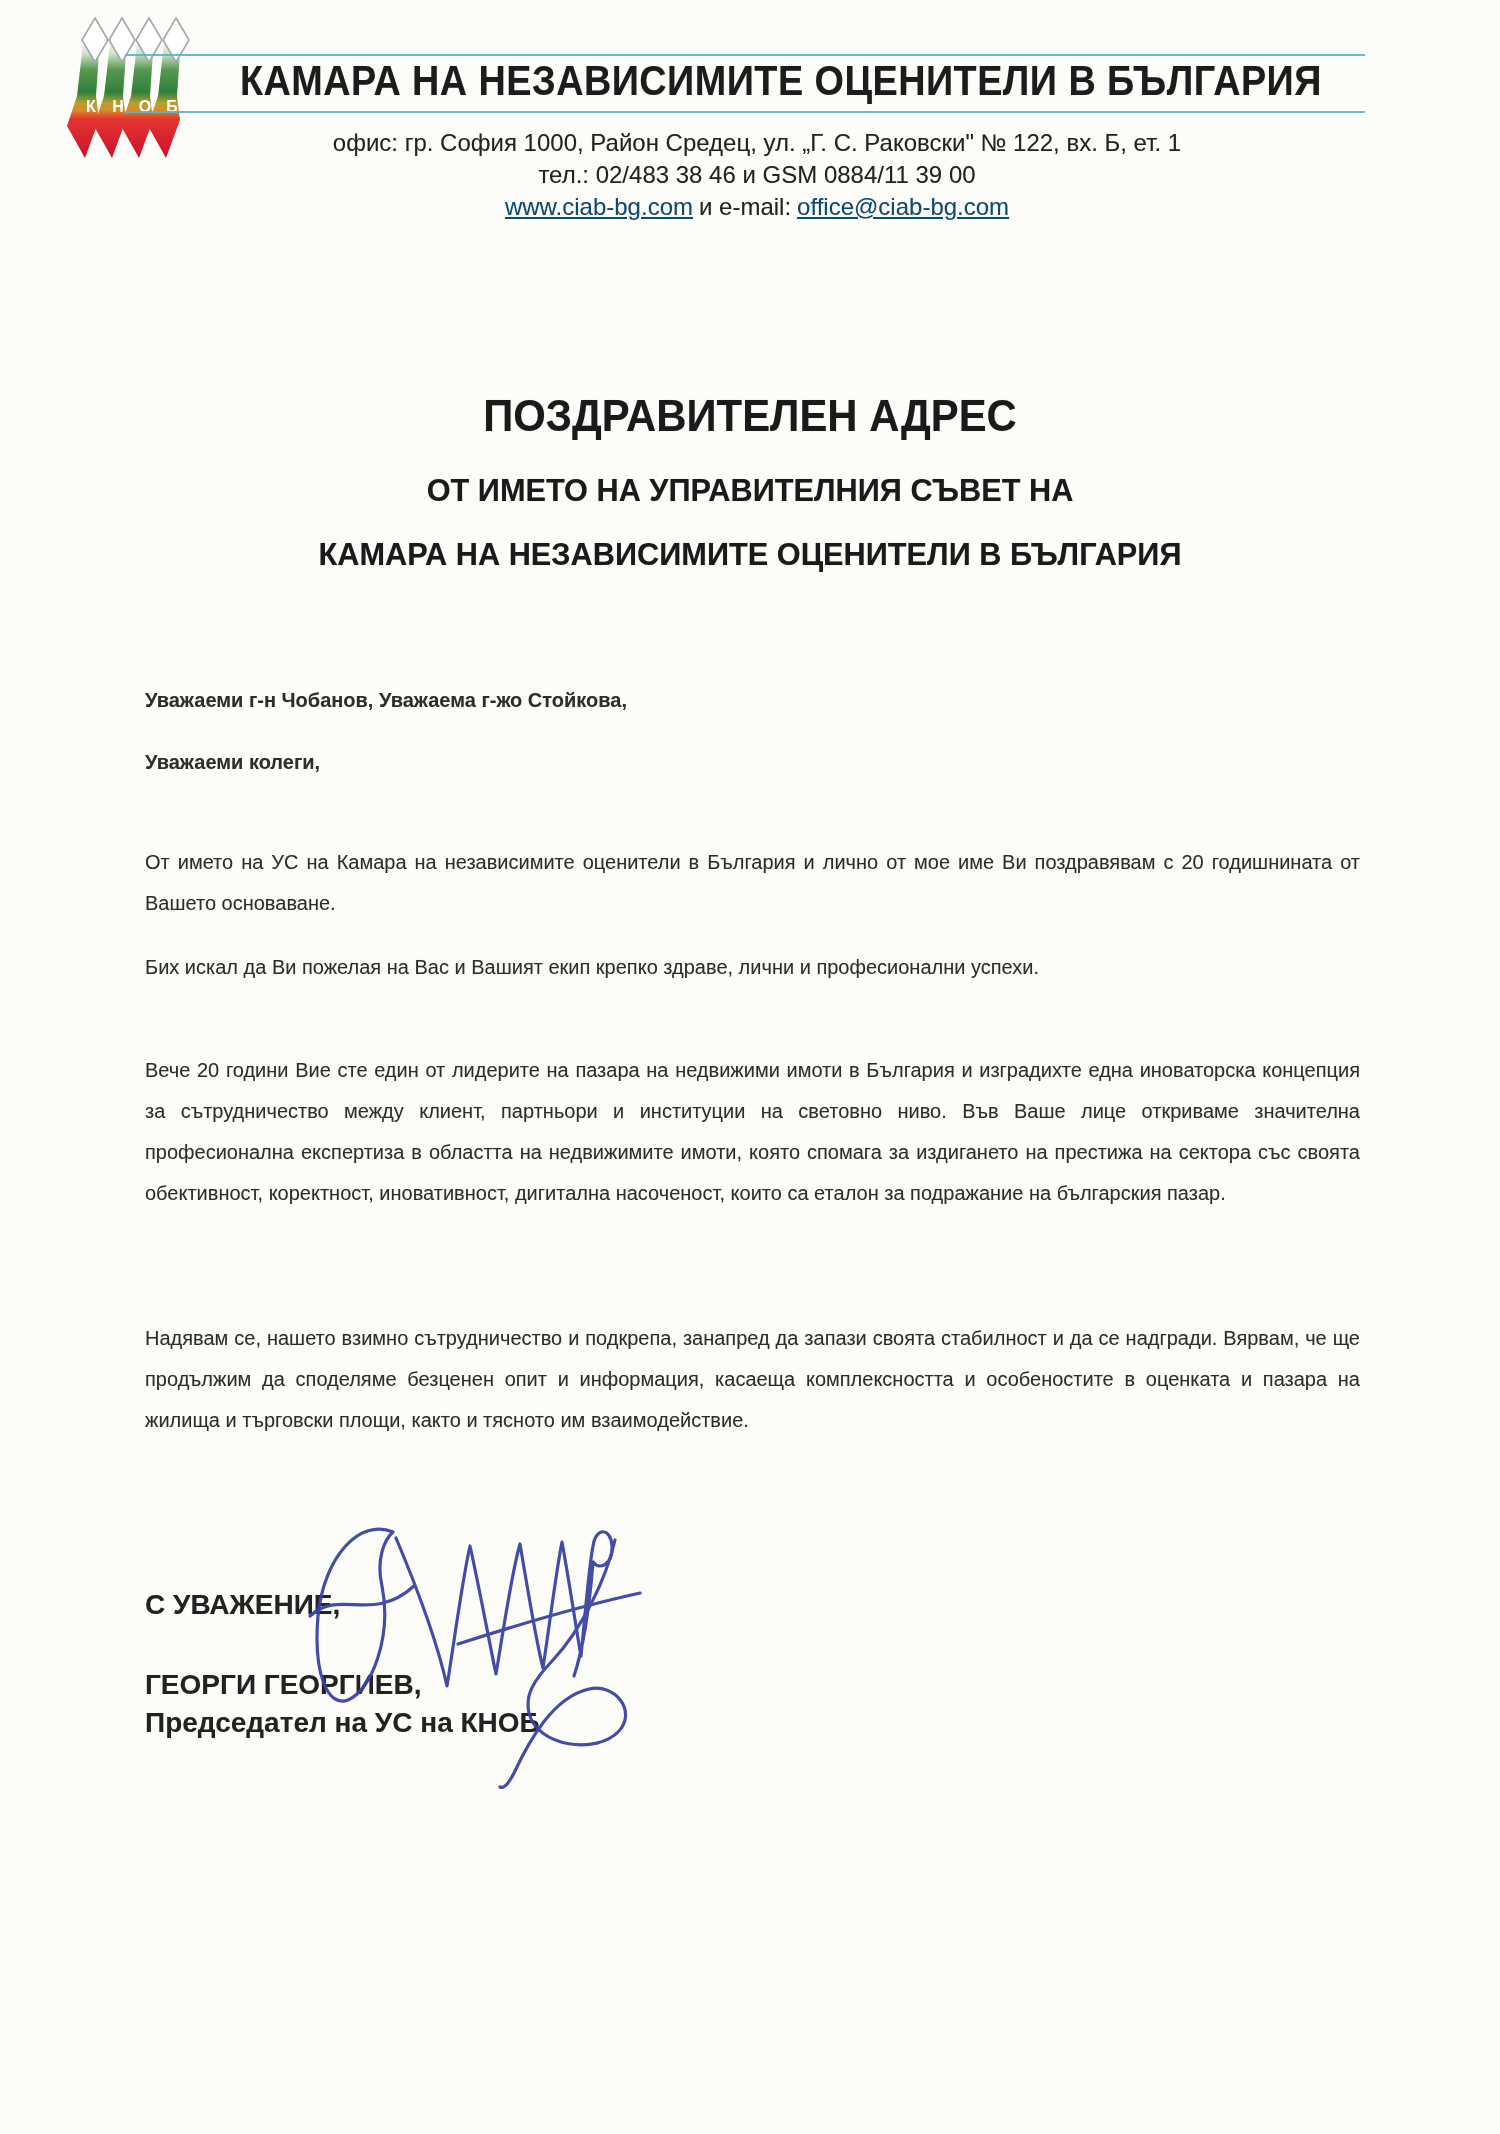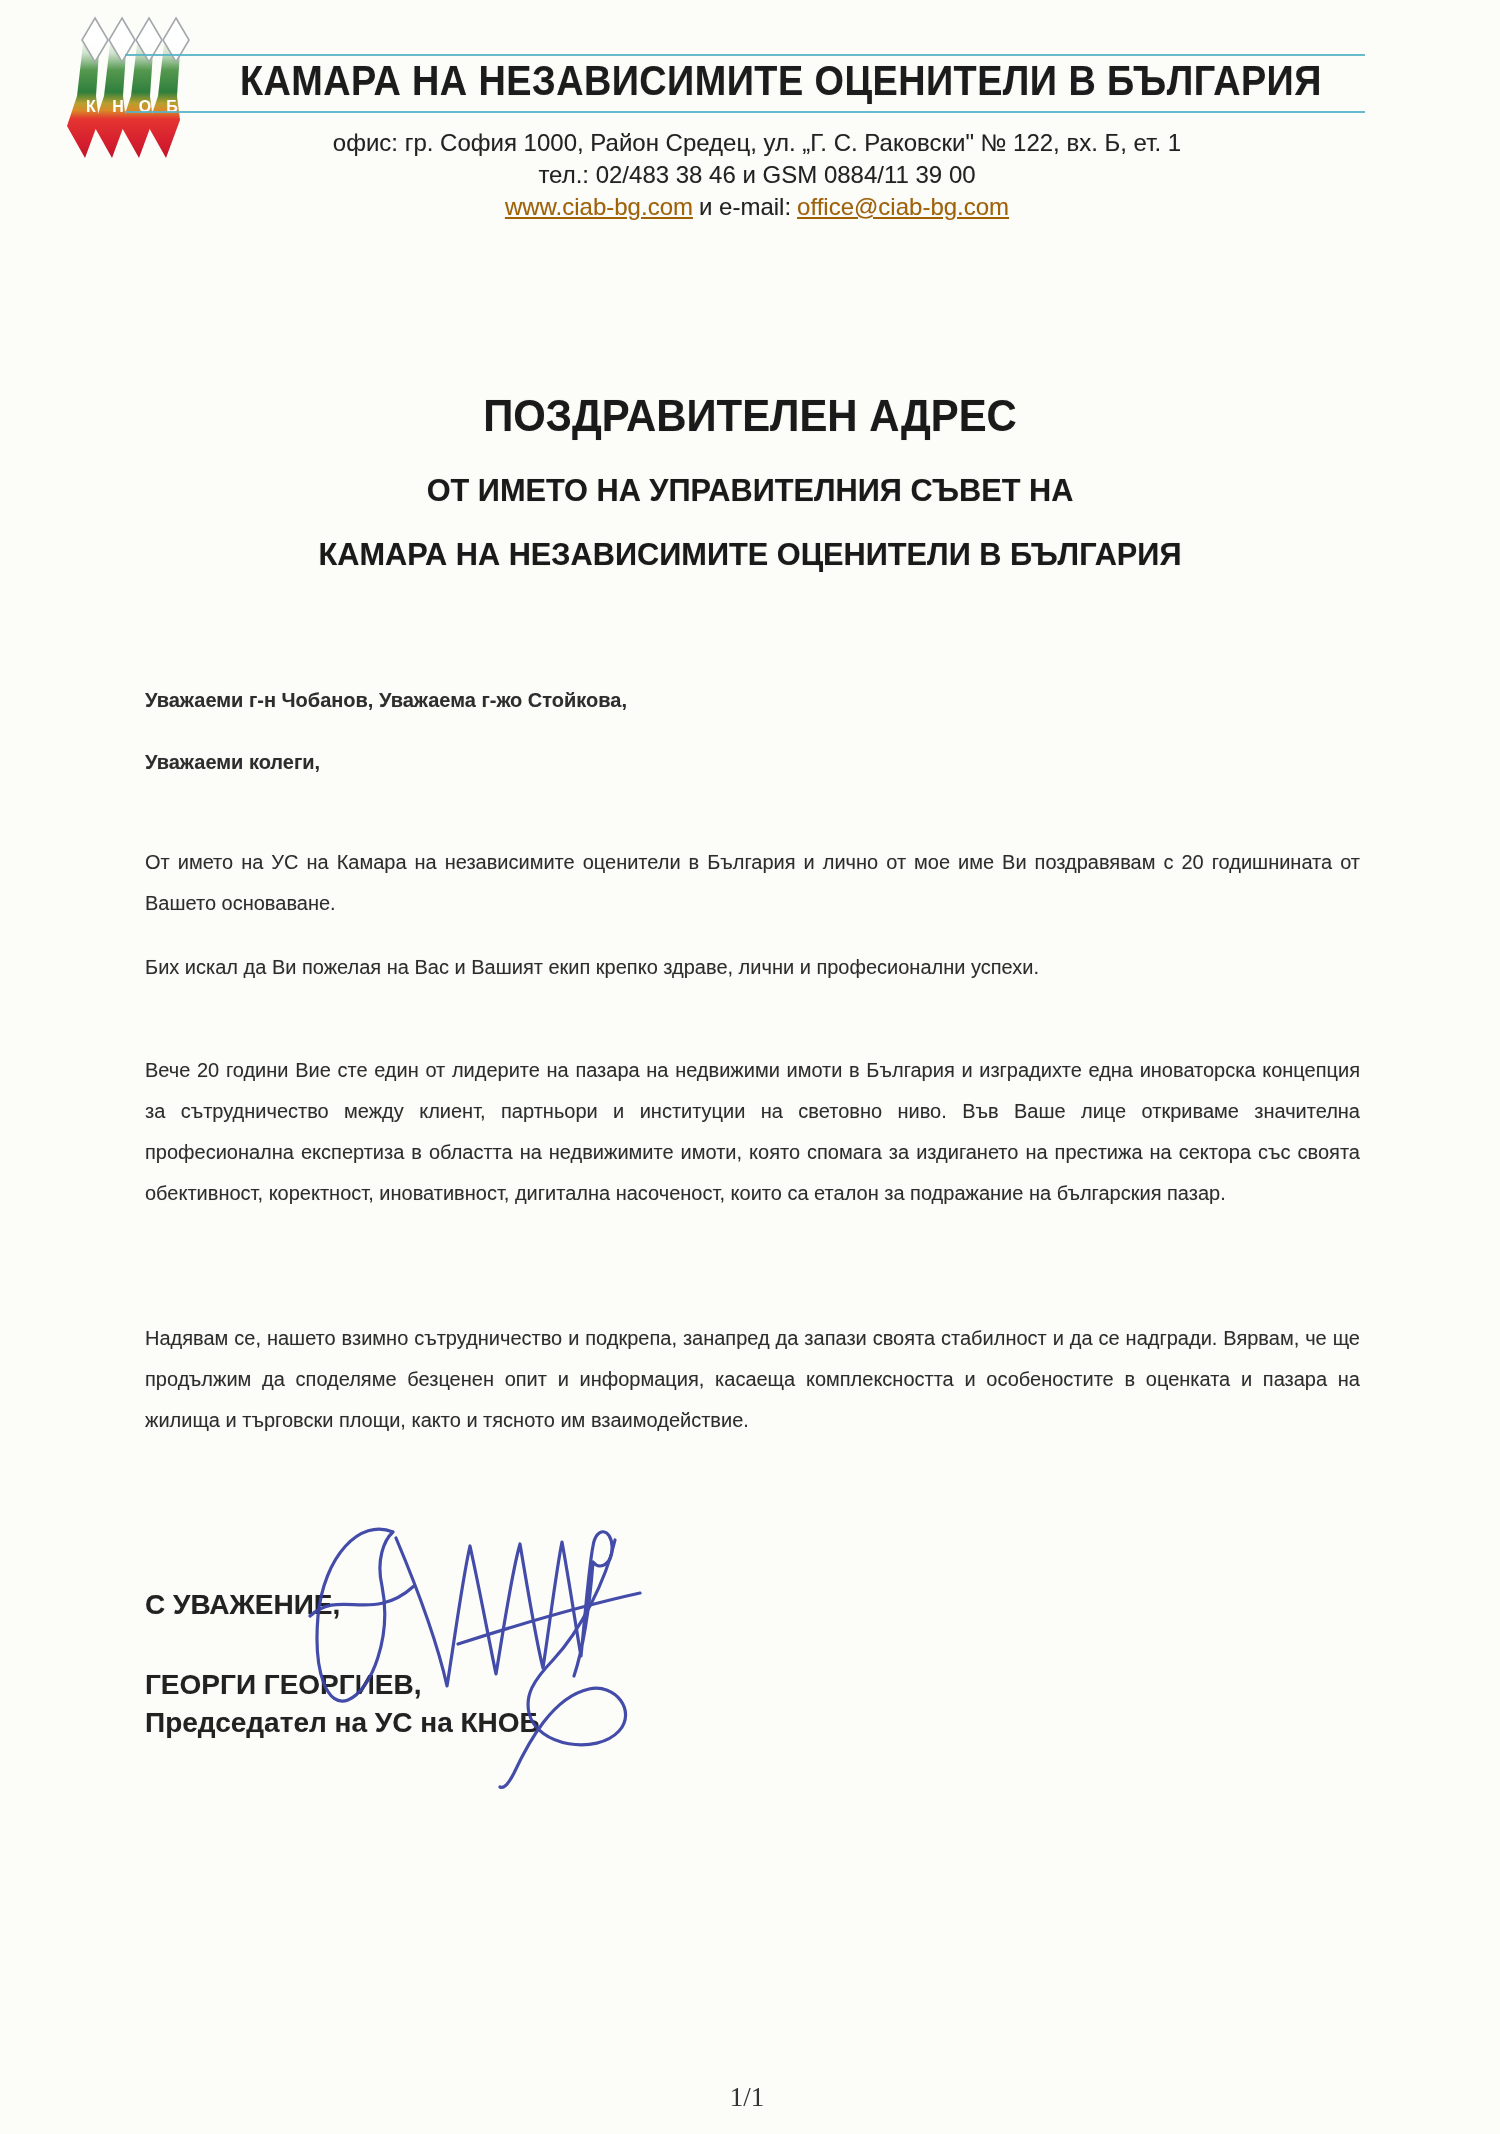--- a/index.html
+++ b/index.html
@@ -40,21 +40,21 @@
   }
   .addr-block{
     left:7px;top:127px;width:1500px;
     text-align:center;
     font-size:24px;line-height:32px;
     color:#222;
     text-shadow:0 0 1px rgba(30,30,30,.2);
     z-index:4;
   }
   .addr-block a{
-    color:#a16207;
+    color:#0c4a6e;
     text-decoration:underline;
     cursor:pointer;
   }
   .addr-block .sep{padding:0 6px;}
 
   
   .logo{left:50px;top:16px;z-index:3;}
 
   
   .title-line{
@@ -187,15 +187,14 @@
       <path d="M158,130 C220,110 290,90 340,79"></path>
       <path d="M315,26 C306,66 281,116 253,146
         C233,167 225,181 229,199
         C237,233 297,241 319,217
         C337,197 315,169 289,175
         C253,183 229,227 214,259
         C209,269 204,275 200,273"></path>
     </g>
   </svg>
 
-  <div class="abs pagenum">1/1</div>
 
 </div>
 
 </body></html>

